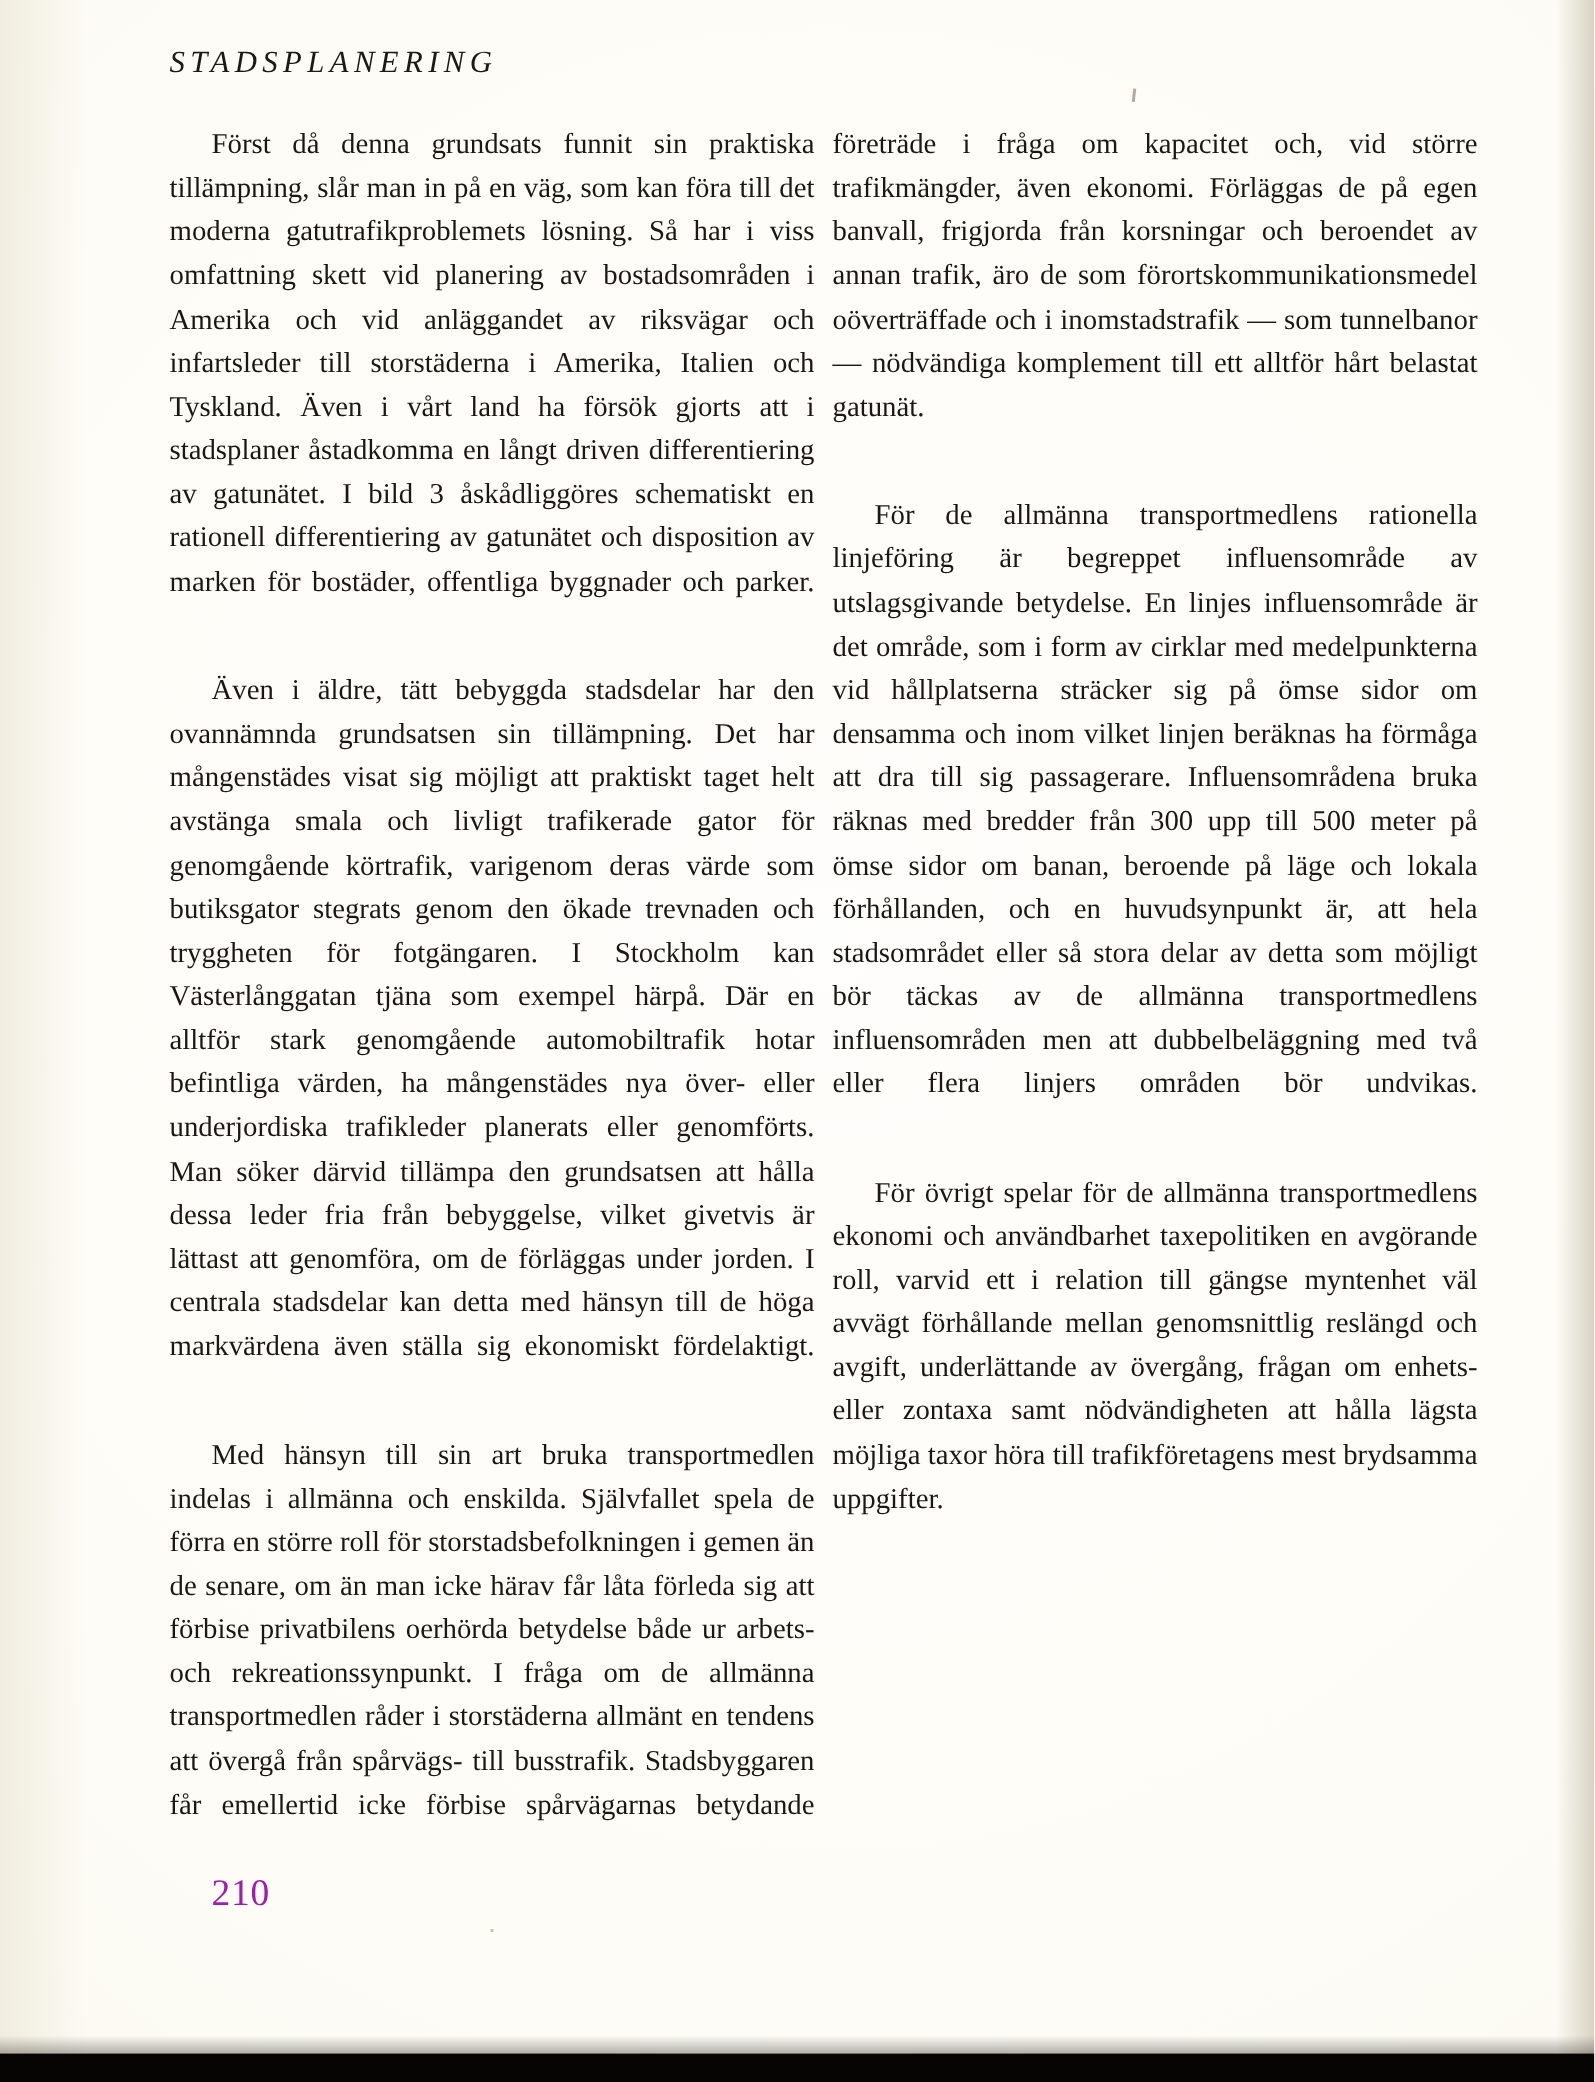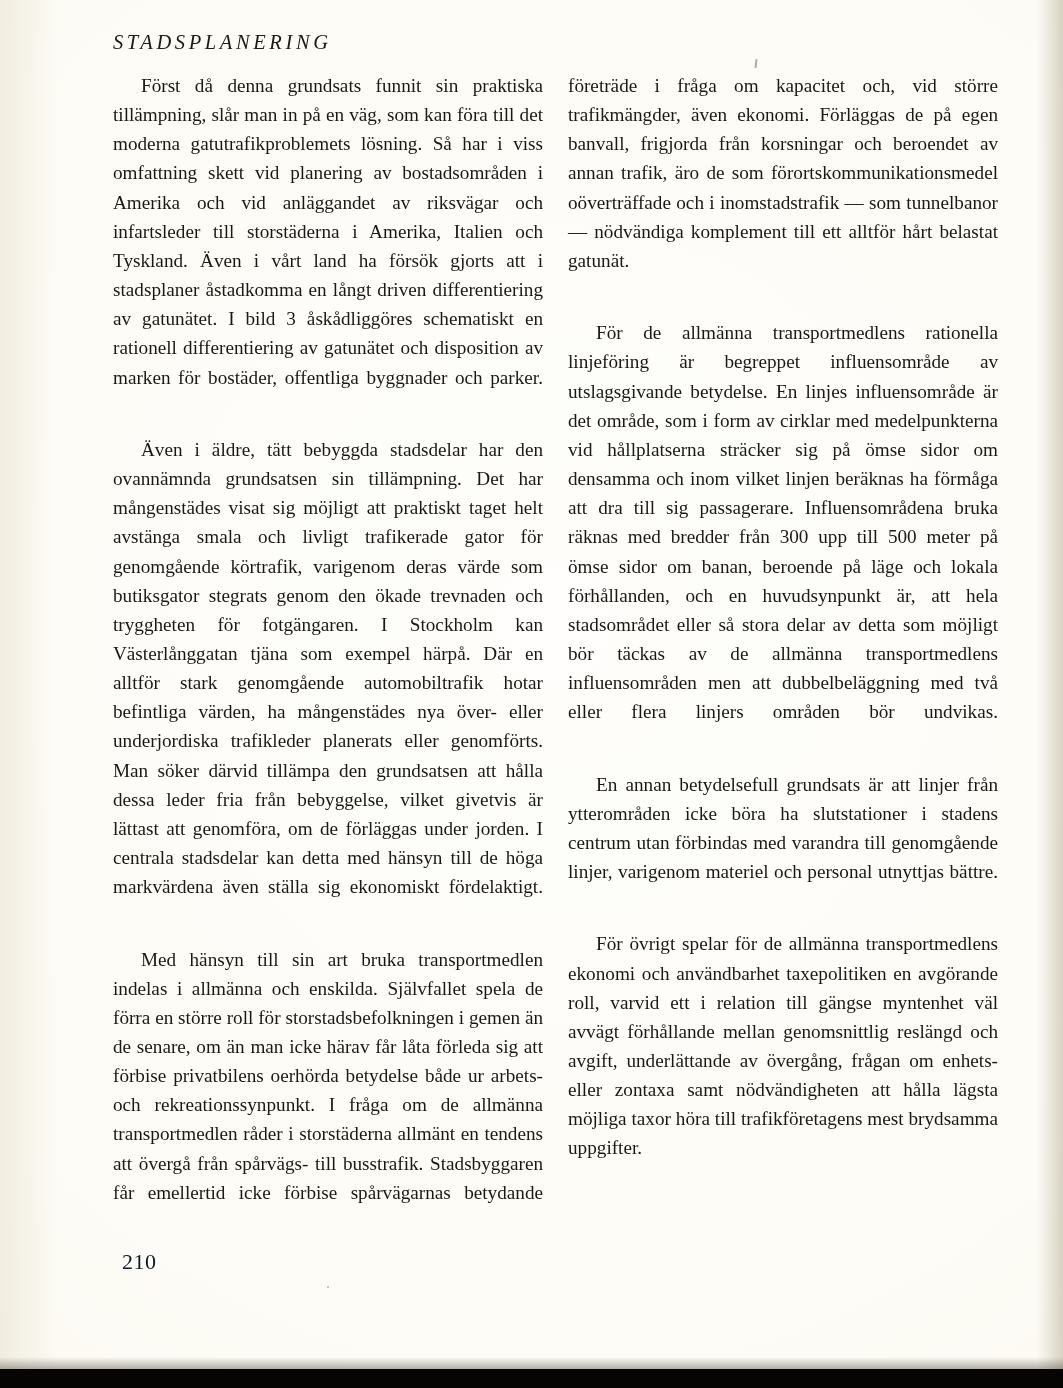--- a/index.html
+++ b/index.html
@@ -80,24 +80,24 @@
     font-size: 20.5px;
     letter-spacing: 3.6px;
     color: #1d1a15;
     white-space: nowrap;
     text-align: center;
   }
 
   .columns {
     position: absolute;
     left: 113px;
-    top: 71px;
+    top: 82px;
     width: 898px;
     display: flex;
-    gap: 25px;
+    gap: 12px;
   }
   .col {
     width: 430px;
   }
   .col p {
     margin: 0;
     text-align: justify;
     text-justify: inter-word;
     font-size: 19.2px;
     line-height: 29.15px;
@@ -113,25 +113,25 @@
   }
   
   .col p::after {
     content: "";
     display: inline-block;
     width: 100%;
   }
 
   .folio {
     position: absolute;
-    left: 122px;
+    left: 141px;
     top: 1249px;
-    font-size: 22px;
+    font-size: 25px;
     letter-spacing: 0.5px;
-    color: #0f172a;
+    color: #a21caf;
   }
 </style>
 </head>
 <body>
 
 <div class="page">
 
   <div class="paper-tint"></div>
   <div class="scan-left-shade"></div>
   <div class="scan-right-shade"></div>
@@ -142,21 +142,20 @@
 
     <div class="col">
       <p class="indent">Först då denna grundsats funnit sin prak­tiska tillämpning, slår man in på en väg, som kan föra till det moderna gatutrafikproblemets lösning. Så har i viss omfattning skett vid planering av bostadsområden i Amerika och vid anläggandet av riksvägar och infartsleder till storstäderna i Amerika, Italien och Tysk­land. Även i vårt land ha försök gjorts att i stadsplaner åstadkomma en långt driven diffe­rentiering av gatunätet. I bild 3 åskådliggöres schematiskt en rationell differentiering av gatu­nätet och disposition av marken för bostäder, offentliga byggnader och parker.</p>
       <p class="indent">Även i äldre, tätt bebyggda stadsdelar har den ovannämnda grundsatsen sin tillämpning. Det har mångenstädes visat sig möjligt att praktiskt taget helt avstänga smala och livligt trafikerade gator för genomgående körtrafik, varigenom deras värde som butiksgator steg­rats genom den ökade trevnaden och trygg­heten för fotgängaren. I Stockholm kan Väster­långgatan tjäna som exempel härpå. Där en alltför stark genomgående automobiltrafik hotar befintliga värden, ha mångenstädes nya över- eller underjordiska trafikleder planerats eller genomförts. Man söker därvid tillämpa den grundsatsen att hålla dessa leder fria från bebyggelse, vilket givetvis är lättast att genom­föra, om de förläggas under jorden. I centrala stadsdelar kan detta med hänsyn till de höga markvärdena även ställa sig ekonomiskt fördelaktigt.</p>
       <p class="indent">Med hänsyn till sin art bruka transport­medlen indelas i allmänna och enskilda. Själv­fallet spela de förra en större roll för stor­stadsbefolkningen i gemen än de senare, om än man icke härav får låta förleda sig att förbise privatbilens oerhörda betydelse både ur arbets- och rekreationssynpunkt. I fråga om de allmänna transportmedlen råder i storstä­derna allmänt en tendens att övergå från spår­vägs- till busstrafik. Stadsbyggaren får emel­lertid icke förbise spårvägarnas betydande</p>
     </div>
 
     <div class="col">
       <p>företräde i fråga om kapacitet och, vid större trafikmängder, även ekonomi. Förläggas de på egen banvall, frigjorda från korsningar och beroendet av annan trafik, äro de som för­ortskommunikationsmedel oöverträffade och i inomstadstrafik — som tunnelbanor — nöd­vändiga komplement till ett alltför hårt belastat gatunät.</p>
       <p class="indent">För de allmänna transportmedlens rationella linjeföring är begreppet influensområde av ut­slagsgivande betydelse. En linjes influensom­råde är det område, som i form av cirklar med medelpunkterna vid hållplatserna sträcker sig på ömse sidor om densamma och inom vilket linjen beräknas ha förmåga att dra till sig passagerare. Influensområdena bruka räknas med bredder från 300 upp till 500 meter på ömse sidor om banan, beroende på läge och lokala förhållanden, och en huvudsynpunkt är, att hela stadsområdet eller så stora delar av detta som möjligt bör täckas av de allmänna transportmedlens influensområden men att dubbelbeläggning med två eller flera linjers områden bör undvikas.</p>
-      <p class="indent">En annan betydelsefull grundsats är att linjer från ytterområden icke böra ha slutstationer i stadens centrum utan förbindas med varandra till genomgående linjer, varigenom materiel och personal utnyttjas bättre.</p>
       <p class="indent">För övrigt spelar för de allmänna transport­medlens ekonomi och användbarhet taxepoli­tiken en avgörande roll, varvid ett i relation till gängse myntenhet väl avvägt förhållande mellan genomsnittlig reslängd och avgift, un­derlättande av övergång, frågan om enhets- eller zontaxa samt nödvändigheten att hålla lägsta möjliga taxor höra till trafikföretagens mest brydsamma uppgifter.</p>
     </div>
 
   </div>
 
   <div class="folio">210</div>
 
   <div class="speck-a"></div>
   <div class="speck-b"></div>
 

